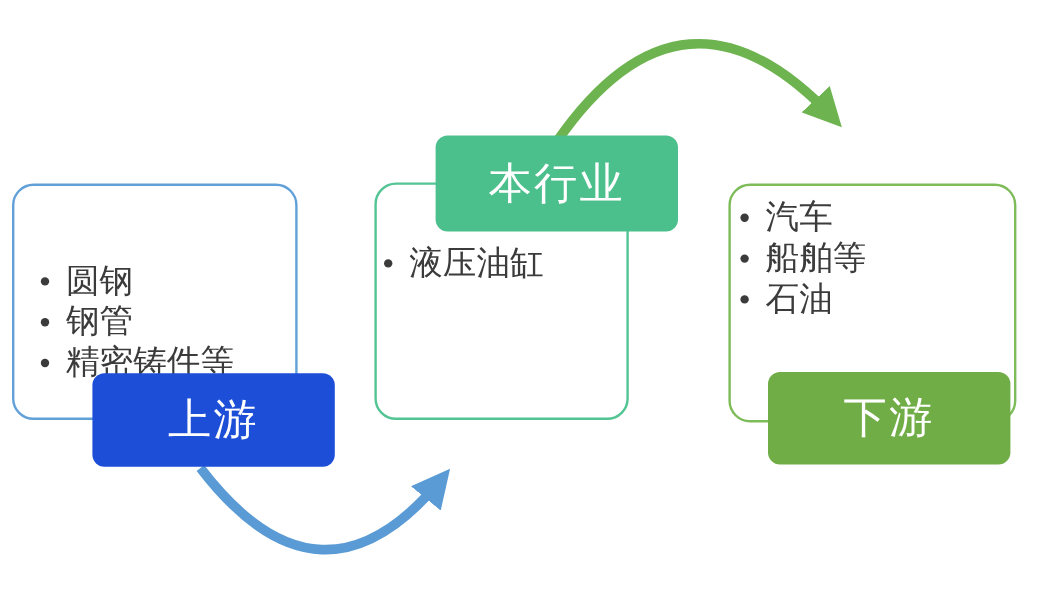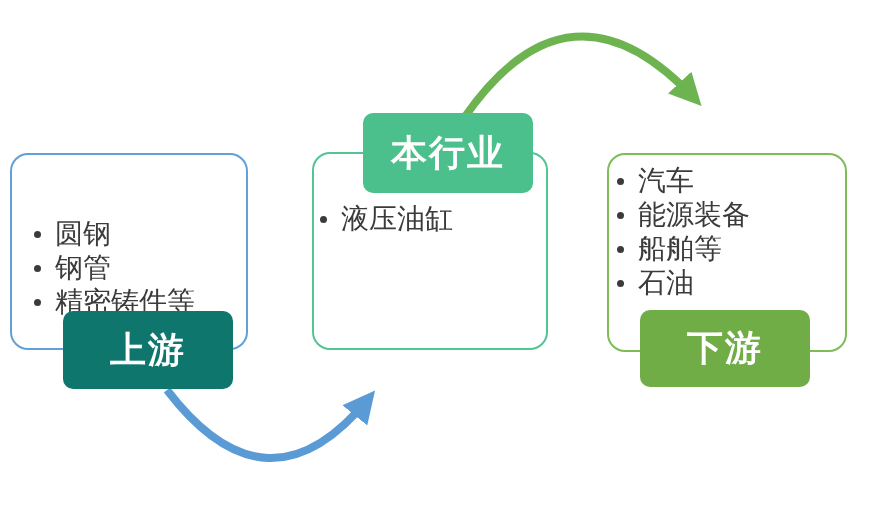--- a/index.html
+++ b/index.html
@@ -8,35 +8,35 @@
     font-family:"Liberation Sans","DejaVu Sans",sans-serif;overflow:hidden;
   }
   
   .arrows{position:absolute;left:0;top:0;z-index:1;}
   
   .box{
     position:absolute;background:#ffffff;border-radius:18px;z-index:2;
     box-sizing:border-box;
   }
   .box-upstream{left:10px;top:153px;width:238px;height:197px;border:2.5px solid #62A0D8;}
-  .box-industry{left:312px;top:152px;width:236px;height:198px;border:2px solid #53C493;}
+  .box-industry{left:312px;top:152px;width:212px;height:198px;border:2px solid #53C493;}
   .box-downstream{left:607px;top:153px;width:240px;height:199px;border:2.5px solid #7EBC5A;}
   .items{list-style:none;margin:0;font-size:28px;color:#3B3B3B;}
   .items li{display:flex;align-items:center;height:34px;}
   .dot{width:7px;height:7px;border-radius:50%;background:#3B3B3B;margin-right:14px;flex:none;}
   .box-upstream .items{padding:62px 0 0 22px;}
   .box-industry .items{padding:48px 0 0 6px;}
   .box-downstream .items{padding:9px 0 0 8px;}
   
   .tag{
-    position:absolute;width:170px;border-radius:10px;color:#ffffff;
+    position:absolute;width:202px;border-radius:10px;color:#ffffff;
     font-size:36px;letter-spacing:2px;display:flex;align-items:center;
-    justify-content:center;z-index:3;font-weight:bold;
+    justify-content:center;z-index:3;
   }
-  .tag-upstream{left:63px;top:311px;height:78px;background:#0f766e;}
+  .tag-upstream{left:77px;top:311px;height:78px;background:#1d4ed8;}
   .tag-industry{left:363px;top:113px;height:80px;background:#4CC08C;}
   .tag-downstream{left:640px;top:310px;height:77px;background:#70AD47;}
 </style>
 </head>
 <body>
 
 <div class="stage">
 
   <svg class="arrows" width="875" height="505" viewBox="0 0 875 505">
     <defs>
@@ -78,24 +78,20 @@
   </div>
 
   <div class="box box-downstream">
     <ul class="items">
       <li>
         <span class="dot"></span>
         <span>汽车</span>
       </li>
       <li>
         <span class="dot"></span>
-        <span>能源装备</span>
-      </li>
-      <li>
-        <span class="dot"></span>
         <span>船舶等</span>
       </li>
       <li>
         <span class="dot"></span>
         <span>石油</span>
       </li>
     </ul>
   </div>
 
   <div class="tag tag-upstream">上游</div>

